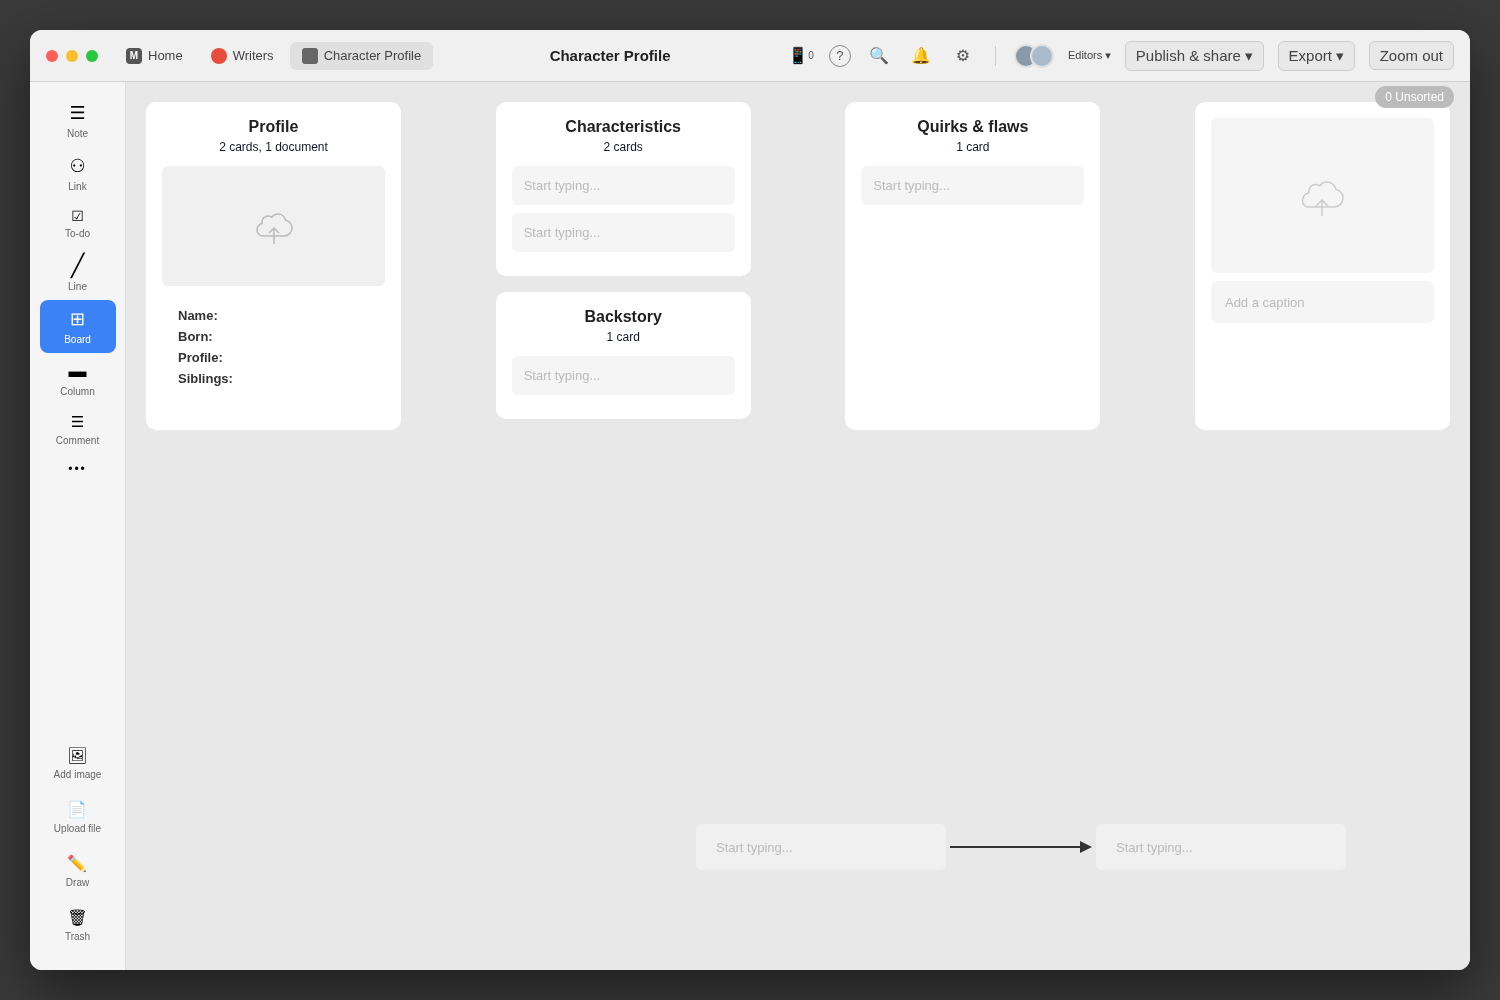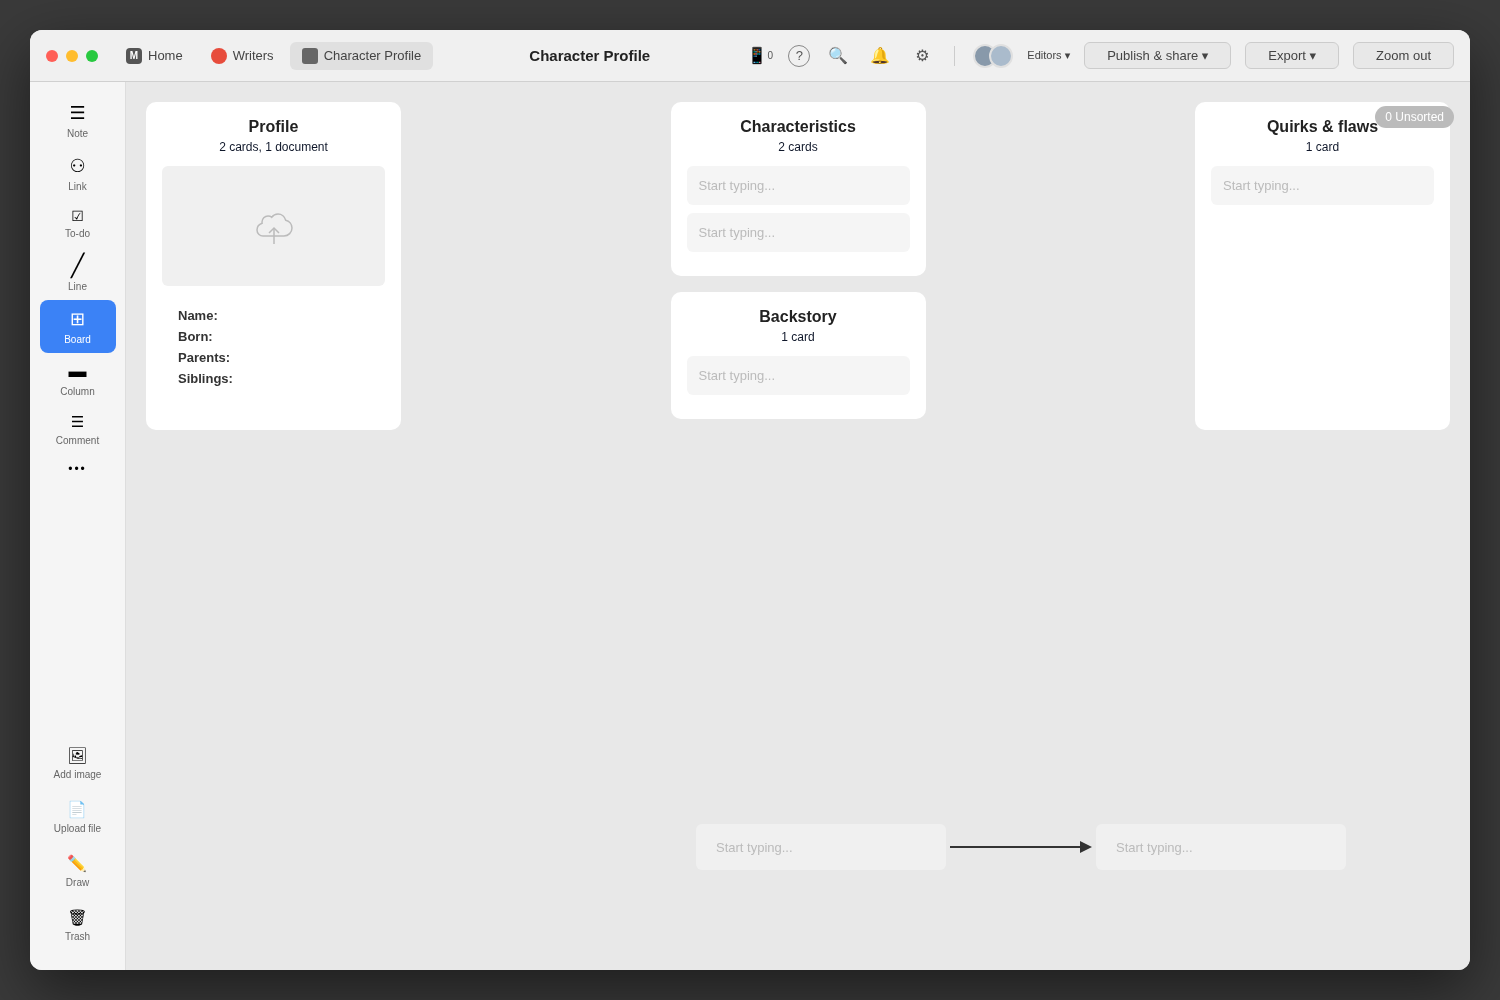--- a/index.html
+++ b/index.html
@@ -24,41 +24,41 @@
     .tab-icon-char { background: #666; border-radius: 3px; }
 
     .titlebar-center { flex: 1; text-align: center; font-size: 15px; font-weight: 600; color: #222; }
 
     .titlebar-right { display: flex; align-items: center; gap: 14px; }
     .avatars { display: flex; }
     .avatar { width: 24px; height: 24px; border-radius: 50%; border: 2px solid #e0e0e0; }
     .avatar1 { background: #8899aa; }
     .avatar2 { background: #aabbcc; margin-left: -8px; }
     .editors-btn { font-size: 11px; color: #444; cursor: pointer; }
-    .top-btn { font-size: 13px; color: #444; cursor: pointer; padding: 5px 22px; border-radius: 6px; background: #e8e8e8; border: 1px solid #ccc; }
+    .top-btn { font-size: 15px; color: #444; cursor: pointer; padding: 5px 10px; border-radius: 6px; background: #e8e8e8; border: 1px solid #ccc; }
     .icon-btn { width: 28px; height: 28px; display: flex; align-items: center; justify-content: center; cursor: pointer; color: #555; font-size: 16px; }
 
     
     .main { display: flex; height: calc(940px - 52px); }
 
     
     .sidebar { width: 96px; background: #f5f5f5; border-right: 1px solid #ddd; display: flex; flex-direction: column; align-items: center; padding: 12px 0; }
     .sidebar-item { display: flex; flex-direction: column; align-items: center; gap: 4px; padding: 8px; cursor: pointer; border-radius: 8px; width: 76px; }
     .sidebar-item.active { background: #3b82f6; color: white; }
     .sidebar-item .icon { font-size: 18px; }
     .sidebar-item .label { font-size: 10px; color: #666; }
     .sidebar-item.active .label { color: white; }
     .sidebar-spacer { flex: 1; }
     .sidebar-bottom { display: flex; flex-direction: column; align-items: center; gap: 4px; margin-bottom: 8px; }
 
     
     .content { flex: 1; background: #e8e8e8; overflow: auto; position: relative; padding: 20px; }
 
     
-    .unsorted-badge { position: absolute; top: 24px; right: 16px; background: #bbb; color: white; font-size: 12px; padding: 4px 10px; border-radius: 12px; }
+    .unsorted-badge { position: absolute; top: 4px; right: 16px; background: #bbb; color: white; font-size: 12px; padding: 4px 10px; border-radius: 12px; }
 
     .board-column { background: white; border-radius: 10px; padding: 16px; min-width: 250px; width: 250px; }
     .board-column-title { font-size: 16px; font-weight: 700; text-align: center; color: #222; margin-bottom: 4px; }
     .board-column-sub { font-size: 12px; color: #0f172a; text-align: center; margin-bottom: 12px; }
 
     .card { background: #f5f5f5; border-radius: 6px; padding: 12px; margin-bottom: 8px; }
     .card-placeholder { color: #bbb; font-size: 13px; }
     .card-image { height: 120px; background: #f0f0f0; border-radius: 6px; display: flex; align-items: center; justify-content: center; margin-bottom: 8px; }
     .profile-field { font-size: 13px; color: #333; margin-bottom: 6px; }
     .profile-field span { font-weight: 600; }
@@ -198,21 +198,21 @@
             <svg width="52" height="44" viewBox="0 0 52 44" fill="none" xmlns="http://www.w3.org/2000/svg">
               <path d="M36 32c4.4 0 8-3.6 8-8 0-3.8-2.7-7-6.3-7.8C36.8 12.8 33.7 10 30 10c-2.6 0-4.9 1.3-6.3 3.3C22.8 12.5 21.5 12 20 12c-3.3 0-6 2.7-6 6 0 .4 0 .8.1 1.2C11.2 20.2 9 22.9 9 26c0 3.3 2.7 6 6 6h21z" stroke="#bbb" stroke-width="1.5" fill="none"></path>
               <line x1="26" y1="40" x2="26" y2="24" stroke="#bbb" stroke-width="1.5"></line>
               <polyline points="21,29 26,24 31,29" stroke="#bbb" stroke-width="1.5" fill="none"></polyline>
             </svg>
           </div>
 
           <div style="background:#fff;border-radius:6px;padding:14px 16px;margin-bottom:8px;">
             <div class="profile-field"><span>Name:</span></div>
             <div class="profile-field"><span>Born:</span></div>
-            <div class="profile-field"><span>Parents:</span></div>
+            <div class="profile-field"><span>Profile:</span></div>
             <div class="profile-field"><span>Siblings:</span></div>
           </div>
 
         </div>
 
         <div style="display:flex;flex-direction:column;gap:0;">
           <div class="board-column" style="min-width:255px;width:255px;margin-bottom:16px;">
             <div class="board-column-title">Characteristics</div>
             <div class="board-column-sub">2 cards</div>
             <div class="card">
@@ -233,20 +233,34 @@
         </div>
 
         <div class="board-column" style="min-width:255px;width:255px;">
           <div class="board-column-title">Quirks &amp; flaws</div>
           <div class="board-column-sub">1 card</div>
           <div class="card">
             <div class="card-placeholder">Start typing...</div>
           </div>
         </div>
 
+        <div class="board-column" style="min-width:255px;width:255px;">
+
+          <div style="background:#f5f5f5;border-radius:6px;height:155px;display:flex;align-items:center;justify-content:center;margin-bottom:8px;">
+            <svg width="60" height="50" viewBox="0 0 60 50" fill="none" xmlns="http://www.w3.org/2000/svg">
+              <path d="M42 36c5 0 9-4 9-9 0-4.3-3-8-7.1-8.8C42.8 14 39.2 11 35 11c-3 0-5.6 1.5-7.1 3.8C26.7 14 25.2 13.5 23.5 13.5c-3.8 0-6.8 3-6.8 6.8 0 .5.1.9.1 1.4C13 22.8 10.5 26 10.5 30c0 3.3 2.7 6 6 6h25.5z" stroke="#ccc" stroke-width="1.5" fill="none"></path>
+              <line x1="30" y1="45" x2="30" y2="30" stroke="#ccc" stroke-width="1.5"></line>
+              <polyline points="24,35 30,29 36,35" stroke="#ccc" stroke-width="1.5" fill="none"></polyline>
+            </svg>
+          </div>
+
+          <div style="background:#f5f5f5;border-radius:6px;padding:12px 14px;">
+            <span style="color:#bbb;font-size:13px;">Add a caption</span>
+          </div>
+        </div>
 
       </div>
 
       <div style="position:absolute;bottom:100px;left:570px;display:flex;align-items:center;gap:0;">
         <div style="background:#f0f0f0;border-radius:6px;padding:14px 20px;width:250px;">
           <span style="color:#bbb;font-size:13px;">Start typing...</span>
         </div>
         <div style="display:flex;align-items:center;padding:0 4px;width:150px;position:relative;">
           <div style="width:140px;height:2px;background:#333;position:relative;">
             <div style="position:absolute;right:-2px;top:-5px;width:0;height:0;border-left:12px solid #333;border-top:6px solid transparent;border-bottom:6px solid transparent;"></div>

